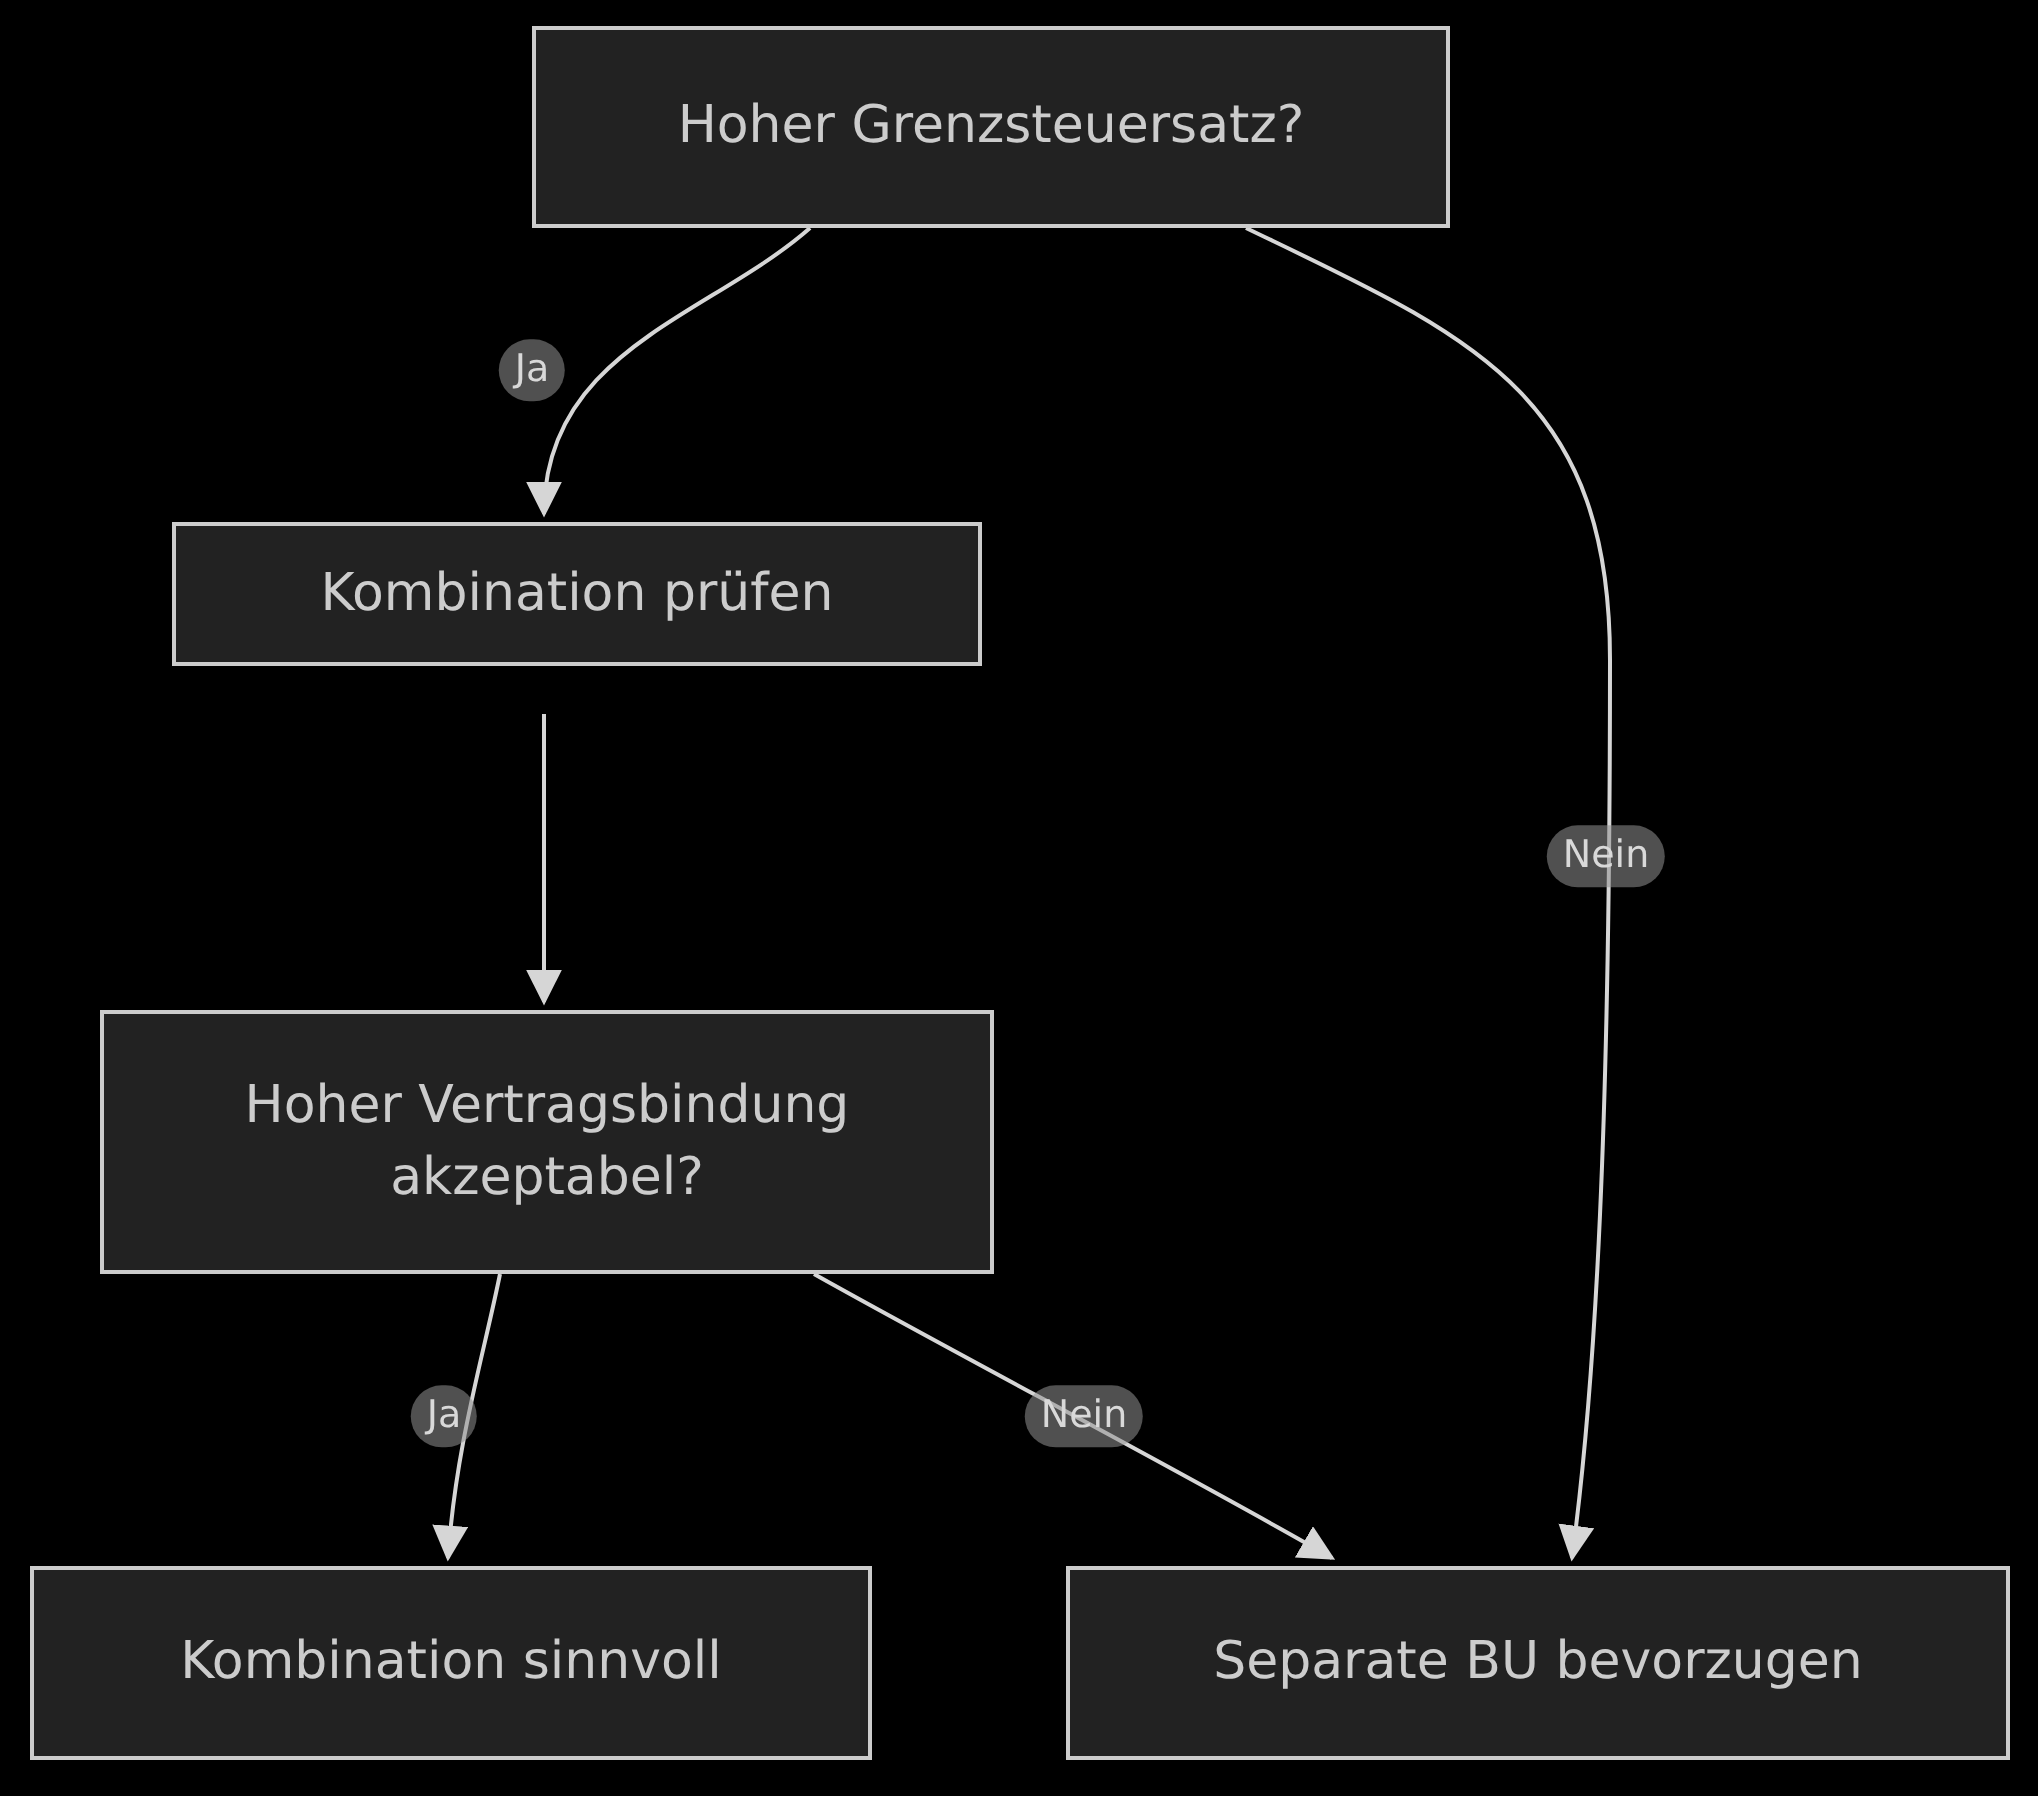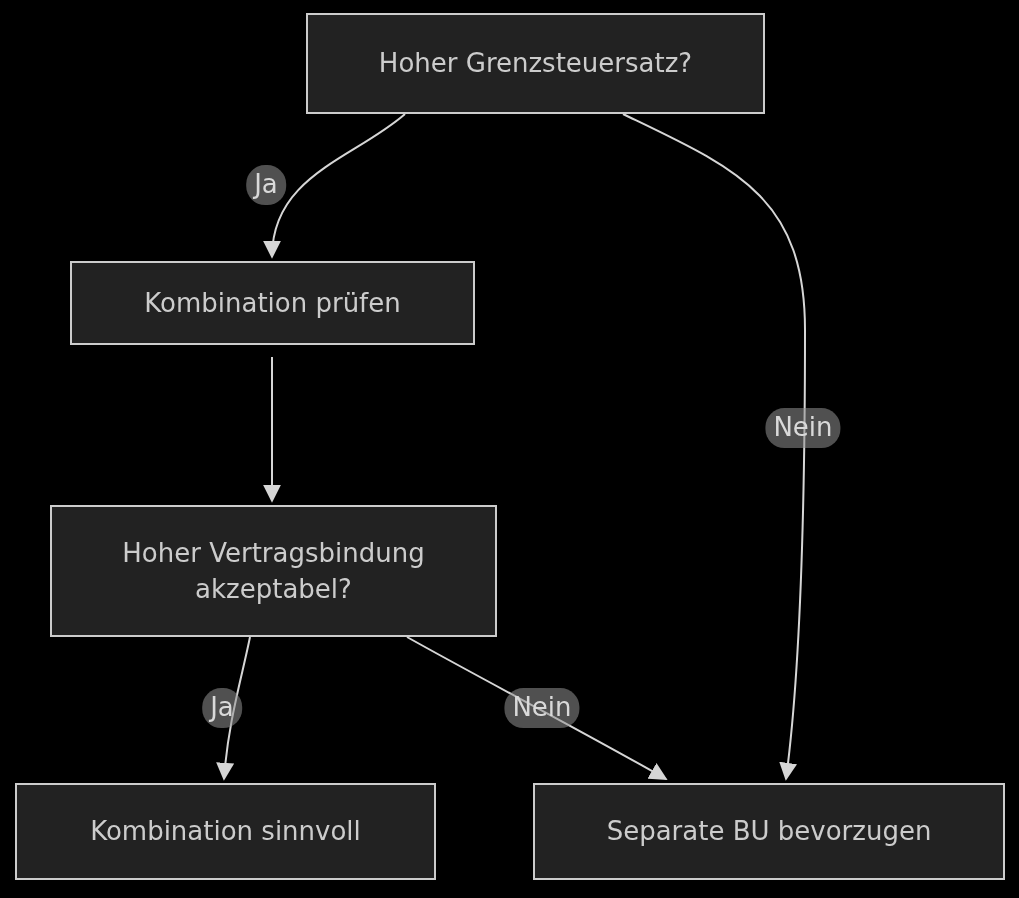--- a/index.html
+++ b/index.html
@@ -23,31 +23,31 @@
     position:absolute;z-index:2;
     box-sizing:border-box;
     background:var(--node-fill);
     border:2px solid var(--node-border);
     color:var(--node-text);
     display:flex;align-items:center;justify-content:center;
     text-align:center;
     font-size:26px;line-height:1.4;
     padding:0 12px;
   }
-  .node-a{left:266px;top:13px;width:459px;height:101px;margin-left:40px;}
-  .node-b{left:70px;top:261px;width:405px;height:84px;text-align:center;}
+  .node-a{left:266px;top:13px;width:459px;height:101px;}
+  .node-b{left:86px;top:261px;width:405px;height:72px;text-align:center;}
   .node-c{left:50px;top:505px;width:447px;height:132px;}
   .node-d{left:15px;top:783px;width:421px;height:97px;}
   .node-e{left:533px;top:783px;width:472px;height:97px;justify-content:center;}
   .edge-label{
     position:absolute;z-index:3;
     transform:translate(-50%,-50%);
     background:rgba(145,145,145,0.55);
     color:var(--label-text);
-    font-size:26px;line-height:1.3;
+    font-size:19px;line-height:1.3;
     padding:3px 8px;
     white-space:nowrap;
     border-radius:19px;
   }
   .lbl-ja-1{left:266px;top:185px;}
   .lbl-nein-1{left:803px;top:428px;}
   .lbl-ja-2{left:222px;top:708px;}
   .lbl-nein-2{left:542px;top:708px;}
 </style>
 </head>

